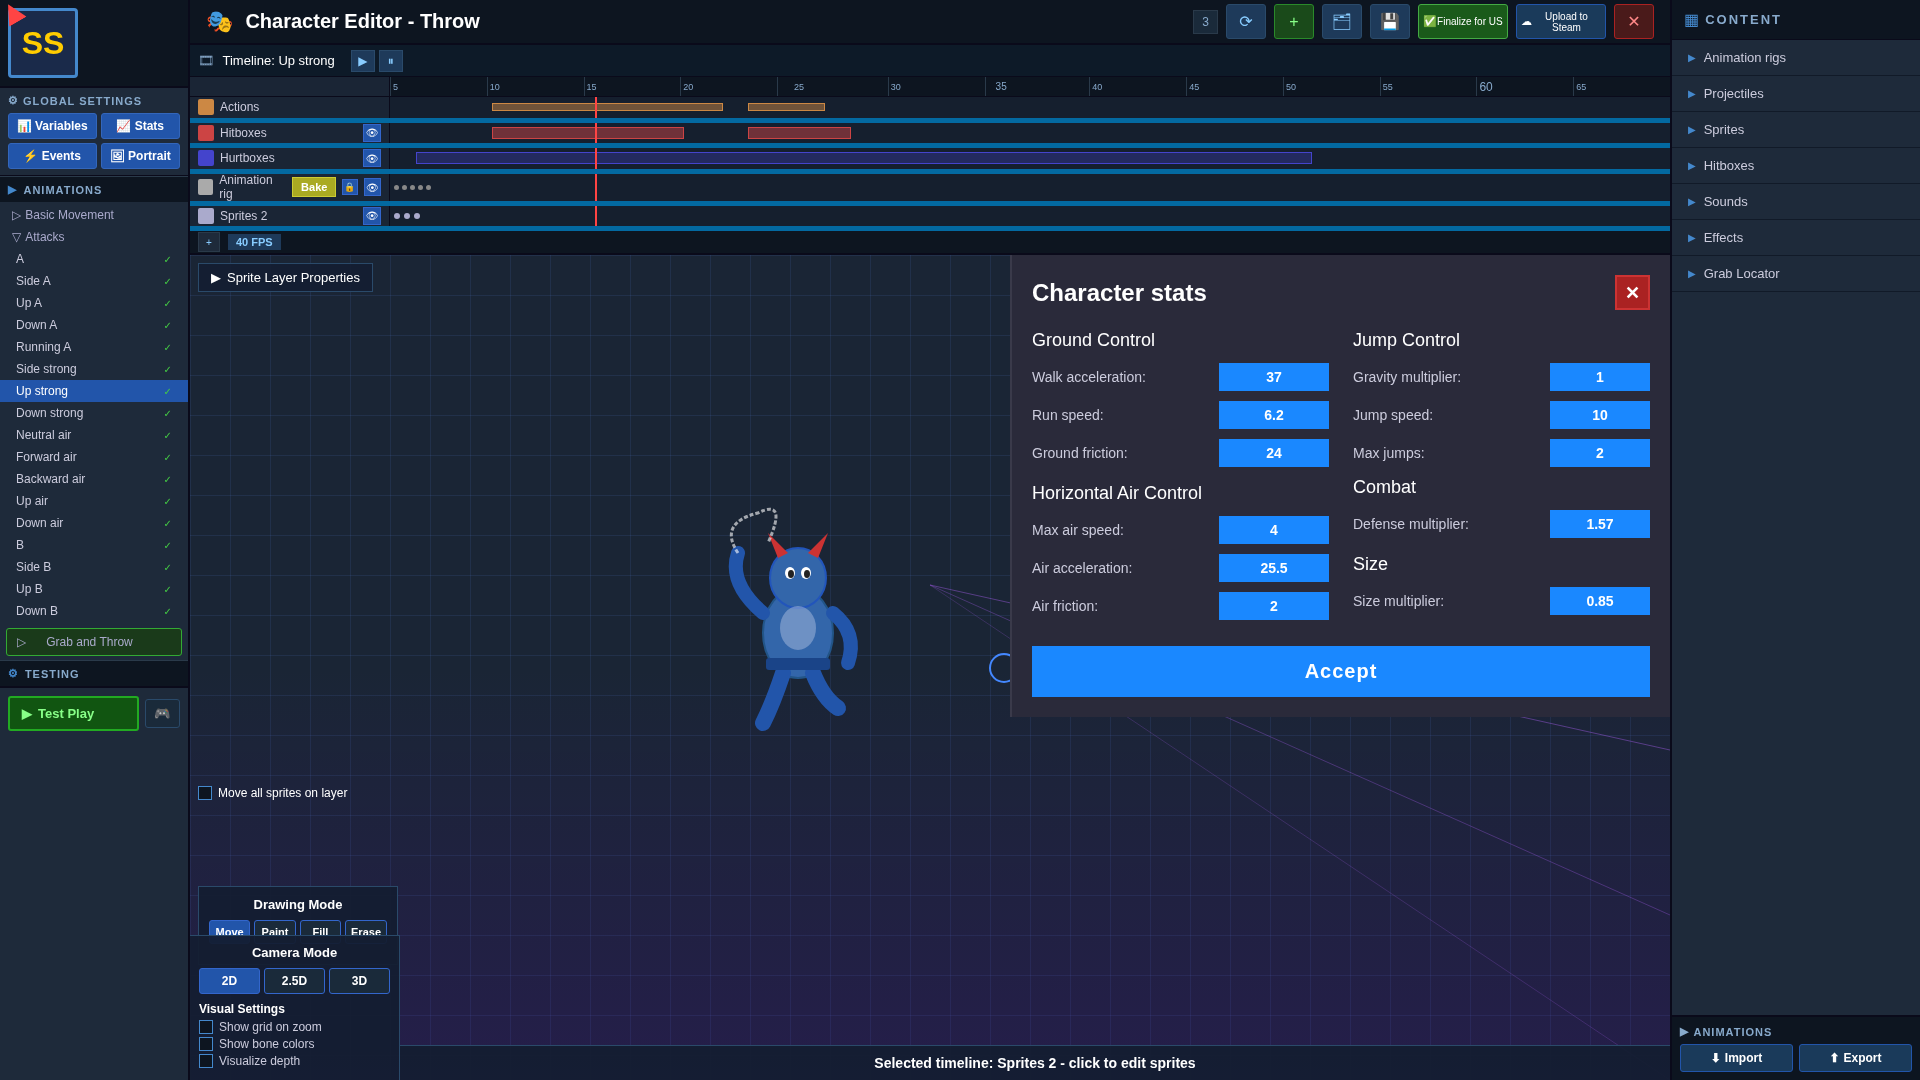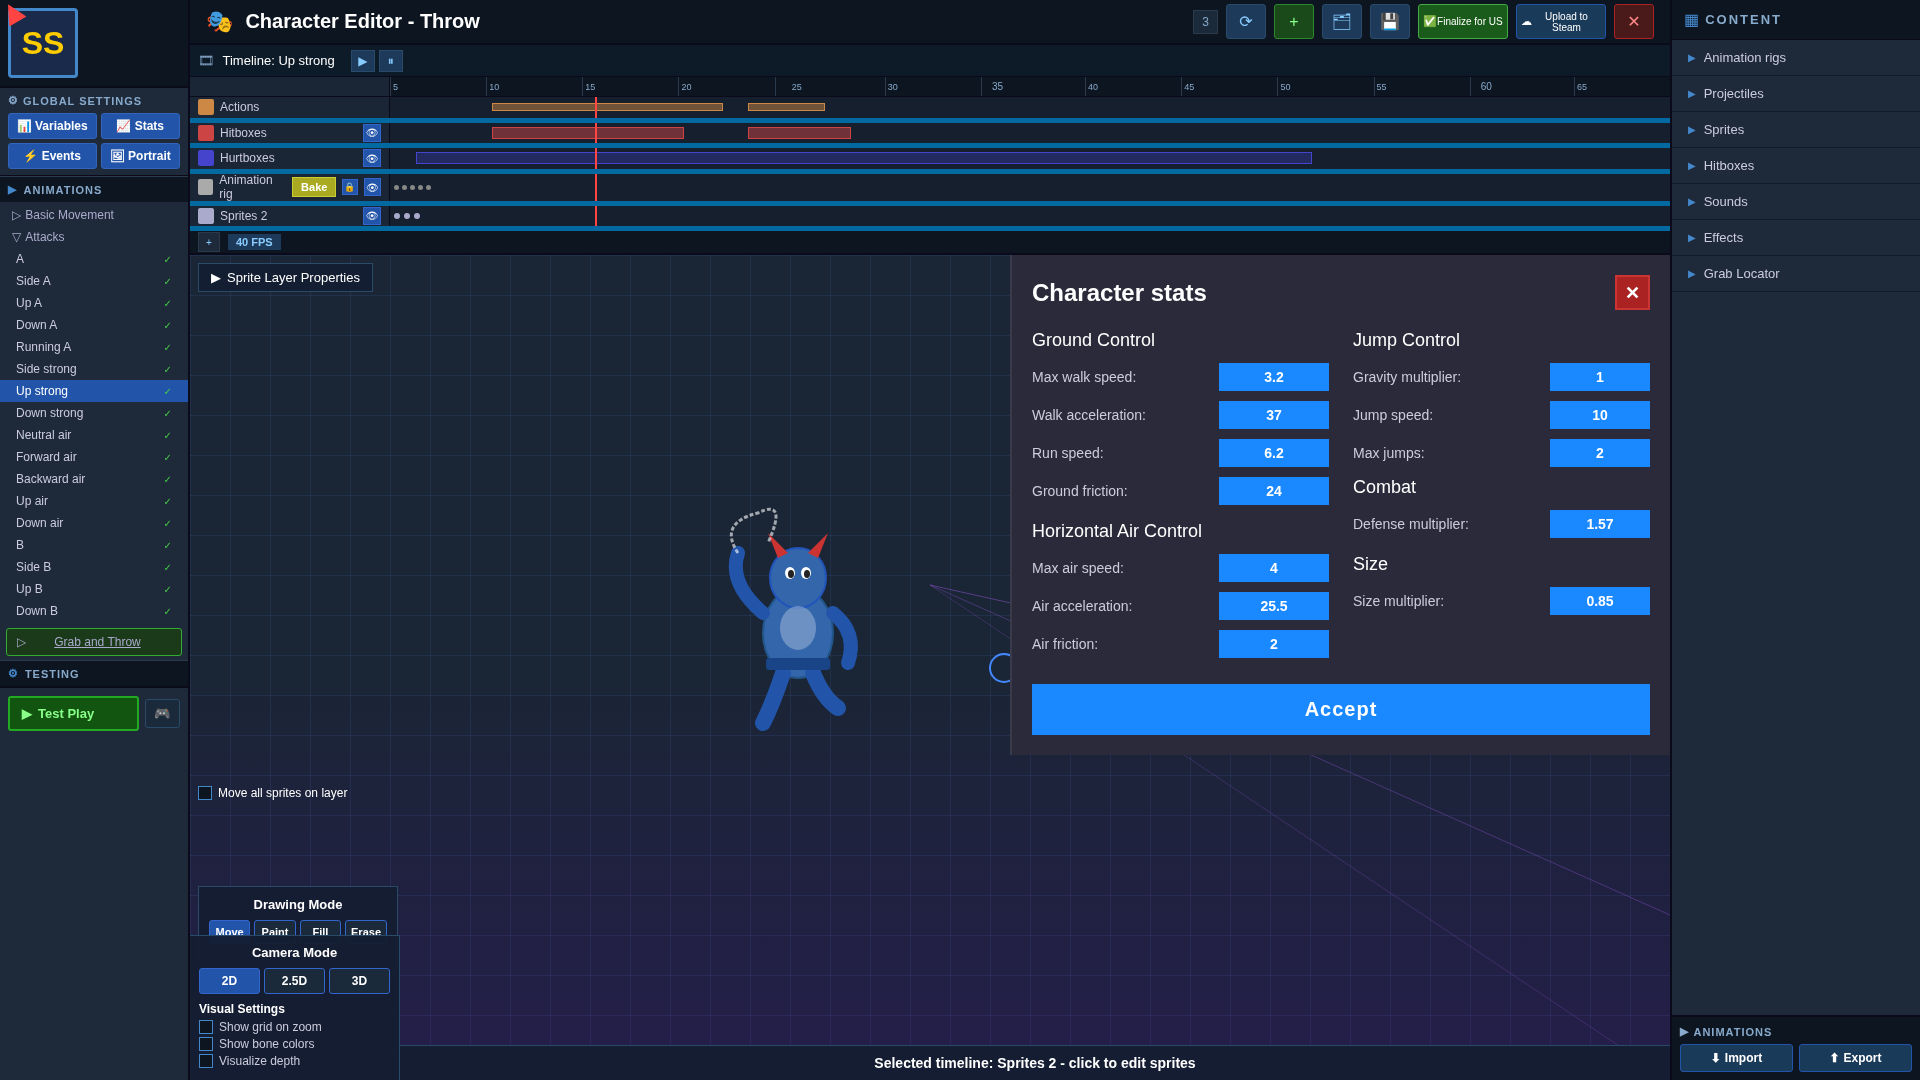--- a/index.html
+++ b/index.html
@@ -862,21 +862,21 @@
       <span class="check">✓</span>
     </div>
     <div class="anim-item">
       <span>Down B</span>
       <span class="check">✓</span>
     </div>
   </div>
 
   <div class="anim-category" style="background:#1a3a1a; border:1px solid #33aa33; margin:4px 6px; border-radius:3px; padding: 6px 10px;">
     <span>▷</span>
-    <span style="margin-left:24px;text-decoration:underline;">Grab and Throw</span>
+    <span style="margin-left:16px;">Grab and Throw</span>
   </div>
 
   <div class="section-header">
     <span class="icon">⚙</span>
     <span>TESTING</span>
   </div>
 
   <div class="testing-section">
     <div style="display:flex; gap:6px; align-items:center;">
       <button class="test-play-btn">
@@ -936,21 +936,21 @@
           <div style="flex:1;border-left:1px solid #2a3a4a;color:#88aacc;font-size:9px;padding-left:2px;line-height:20px;">10</div>
           <div style="flex:1;border-left:1px solid #2a3a4a;color:#88aacc;font-size:9px;padding-left:2px;line-height:20px;">15</div>
           <div style="flex:1;border-left:1px solid #2a3a4a;color:#88aacc;font-size:9px;padding-left:2px;line-height:20px;">20</div>
           <div style="flex:1;border-left:1px solid #2a3a4a;color:#88aacc;font-size:9px;padding-left:16px;line-height:20px;">25</div>
           <div style="flex:1;border-left:1px solid #2a3a4a;color:#88aacc;font-size:9px;padding-left:2px;line-height:20px;">30</div>
           <div style="flex:1;border-left:1px solid #2a3a4a;color:#88aacc;font-size:10px;padding-left:10px;line-height:20px;">35</div>
           <div style="flex:1;border-left:1px solid #2a3a4a;color:#88aacc;font-size:9px;padding-left:2px;line-height:20px;">40</div>
           <div style="flex:1;border-left:1px solid #2a3a4a;color:#88aacc;font-size:9px;padding-left:2px;line-height:20px;">45</div>
           <div style="flex:1;border-left:1px solid #2a3a4a;color:#88aacc;font-size:9px;padding-left:2px;line-height:20px;">50</div>
           <div style="flex:1;border-left:1px solid #2a3a4a;color:#88aacc;font-size:9px;padding-left:2px;line-height:20px;">55</div>
-          <div style="flex:1;border-left:1px solid #2a3a4a;color:#88aacc;font-size:10px;padding-left:10px;line-height:20px;">60</div>
+          <div style="flex:1;border-left:1px solid #2a3a4a;color:#88aacc;font-size:12px;padding-left:2px;line-height:20px;">60</div>
           <div style="flex:1;border-left:1px solid #2a3a4a;color:#88aacc;font-size:9px;padding-left:2px;line-height:20px;">65</div>
         </div>
       </div>
 
       <div class="track-row" style="background:#1a2535;">
         <div class="track-label">
           <div class="track-color" style="background:#cc8844;"></div>
           <span>Actions</span>
         </div>
         <div class="track-content">
@@ -1152,24 +1152,20 @@
 
       <div class="stats-grid">
 
         <div>
 
           <div>
             <div class="stats-section-title">
               <span>Ground Control</span>
             </div>
             <div class="stat-row">
-              <span class="stat-label">Max walk speed:</span>
-              <button class="stat-input">3.2</button>
-            </div>
-            <div class="stat-row">
               <span class="stat-label">Walk acceleration:</span>
               <button class="stat-input">37</button>
             </div>
             <div class="stat-row">
               <span class="stat-label">Run speed:</span>
               <button class="stat-input">6.2</button>
             </div>
             <div class="stat-row">
               <span class="stat-label">Ground friction:</span>
               <button class="stat-input">24</button>

